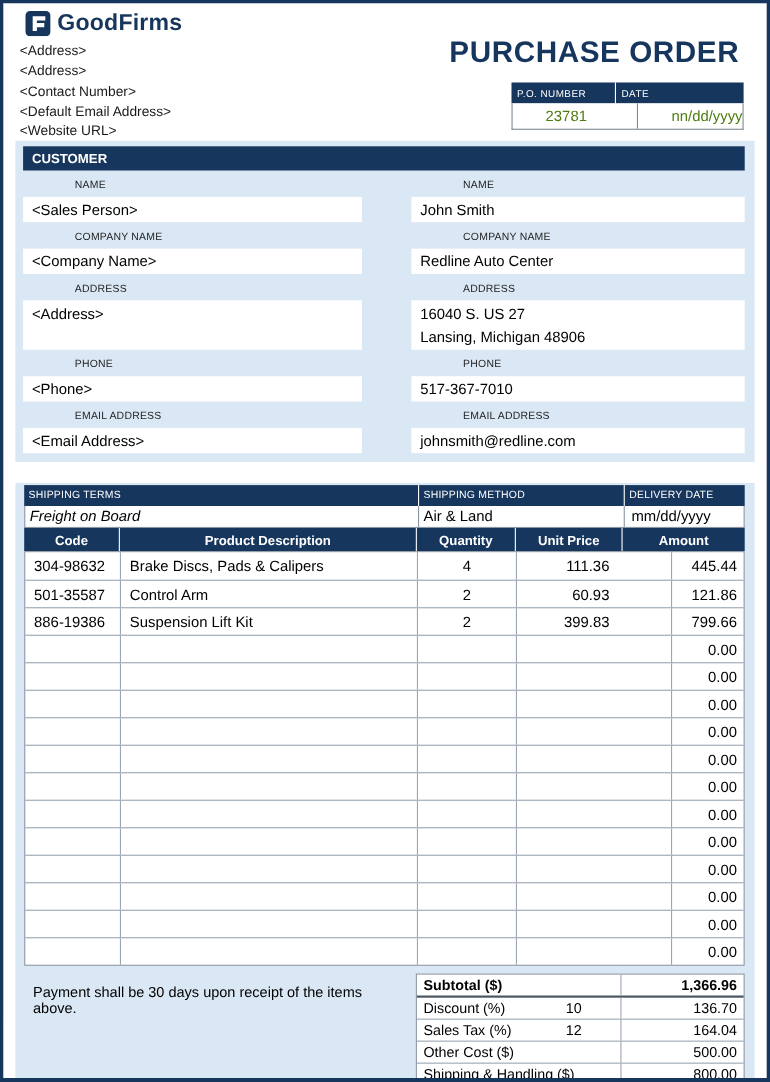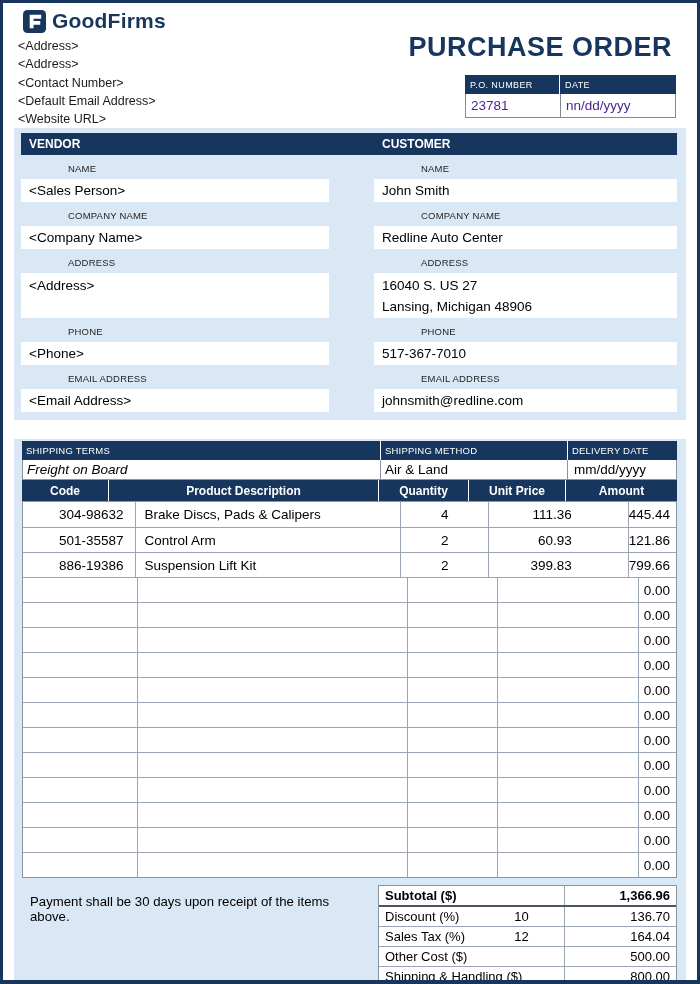--- a/index.html
+++ b/index.html
@@ -12,21 +12,21 @@
   .brand-row { position:absolute; left:20px; top:6px; display:flex; align-items:center; gap:6px; }
   .brand-name { font-size:21px; font-weight:700; color:#17365D; letter-spacing:.2px; }
   .brand-lines { position:absolute; left:15px; top:34px; font-size:12.5px; color:#1a1a1a; line-height:18.3px; }
   .doc-title { position:absolute; top:29px; right:25px; font-size:27px; font-weight:700; color:#17365D; letter-spacing:.5px; }
   .po-box { position:absolute; left:462px; top:72px; width:211px; }
   .po-head { display:flex; height:19px; background:#17365D; }
   .po-head > div { display:flex; align-items:center; padding-left:5px; color:#fff; font-size:9px; letter-spacing:.4px; box-sizing:border-box; }
   .po-head .c1 { width:95px; border-right:1px solid #fff; }
   .po-head .c2 { flex:1; }
   .po-vals { display:flex; height:24px; background:#fff; border:1px solid #7E8A96; border-top:none; box-sizing:border-box; }
-  .po-vals > div { display:flex; align-items:center; padding-left:5px; font-size:13.5px; color:#4c1d95; box-sizing:border-box; }
+  .po-vals > div { display:flex; align-items:center; padding-left:5px; font-size:13.5px; color:#4d7c0f; box-sizing:border-box;margin-left:25px; }
   .po-vals .c1 { width:95px; border-right:1px solid #7E8A96; }
   .po-vals .c2 { flex:1; }
   
   .panel { position:absolute; left:11px; width:672px; background:#DAE7F4; box-sizing:border-box; }
   .panel-parties { top:125px; height:292px; padding:5px 9px 0 7px; }
   .party-bar { display:flex; height:22px; background:#17365D; }
   .party-bar > div { display:flex; align-items:center; padding-left:8px; color:#fff; font-weight:700; font-size:12px; box-sizing:border-box; }
   .party-bar .v { width:353px; }
   .party-bar .c { flex:1; }
   .party-cols { display:flex; }
@@ -49,21 +49,21 @@
   .ship-vals { display:flex; height:20px; background:#fff; border:1px solid #8A95A1; border-top:none; box-sizing:border-box; }
   .ship-vals > div { display:flex; align-items:center; padding-left:4px; font-size:13.5px; box-sizing:border-box; }
   .ship-vals .s1 { width:357px;font-style:italic; }
   .ship-vals .s2 { width:187px; border-left:1px solid #8A95A1; }
   .ship-vals .s3 { flex:1; border-left:1px solid #8A95A1; padding-left:6px; }
   .items-head { display:flex; height:21px; background:#17365D; color:#fff; font-weight:700; font-size:12px; }
   .items-head > div { display:flex; align-items:center; justify-content:center; box-sizing:border-box; }
   .items-head > div + div { border-left:1px solid #fff; }
   .ch1 { width:86px; } .ch2 { width:270px; } .ch3 { width:90px; } .ch4 { width:97px; } .ch5 { flex:1; }
   .items-body { border:1px solid #8A95A1; border-top:1px solid #8A95A1; background:#fff; }
-  .irow { display:flex; height:25px; box-sizing:border-box;padding-left:28px; }
+  .irow { display:flex; height:25px; box-sizing:border-box; }
   .irow + .irow { border-top:1px solid #9AA6B2; }
   .irow > div { display:flex; align-items:center; font-size:13.5px; color:#000; box-sizing:border-box; }
   .irow > div + div { border-left:1px solid #9AA6B2; }
   .cc1 { width:86px; padding-left:8px; }
   .cc2 { width:270px; padding-left:8px; }
   .cc3 { width:90px; justify-content:center; }
   .cc4 { width:97px; justify-content:flex-end; padding-right:12px; }
   .cc5 { flex:1; justify-content:flex-end; padding-right:6px;margin-left:44px; }
   
   .bottom { display:flex; margin-top:7px; }
@@ -111,21 +111,20 @@
       <div class="c2">DATE</div>
     </div>
     <div class="po-vals">
       <div class="c1">23781</div>
       <div class="c2">nn/dd/yyyy</div>
     </div>
   </div>
 
   <div class="panel panel-parties">
     <div class="party-bar">
-      <div class="v">VENDOR</div>
       <div class="c">CUSTOMER</div>
     </div>
     <div class="party-cols">
       <div class="col col-vendor">
         <div class="f-label">NAME</div>
         <div class="f-box">&lt;Sales Person&gt;</div>
         <div class="f-label">COMPANY NAME</div>
         <div class="f-box">&lt;Company Name&gt;</div>
         <div class="f-label">ADDRESS</div>
         <div class="f-box tall">

